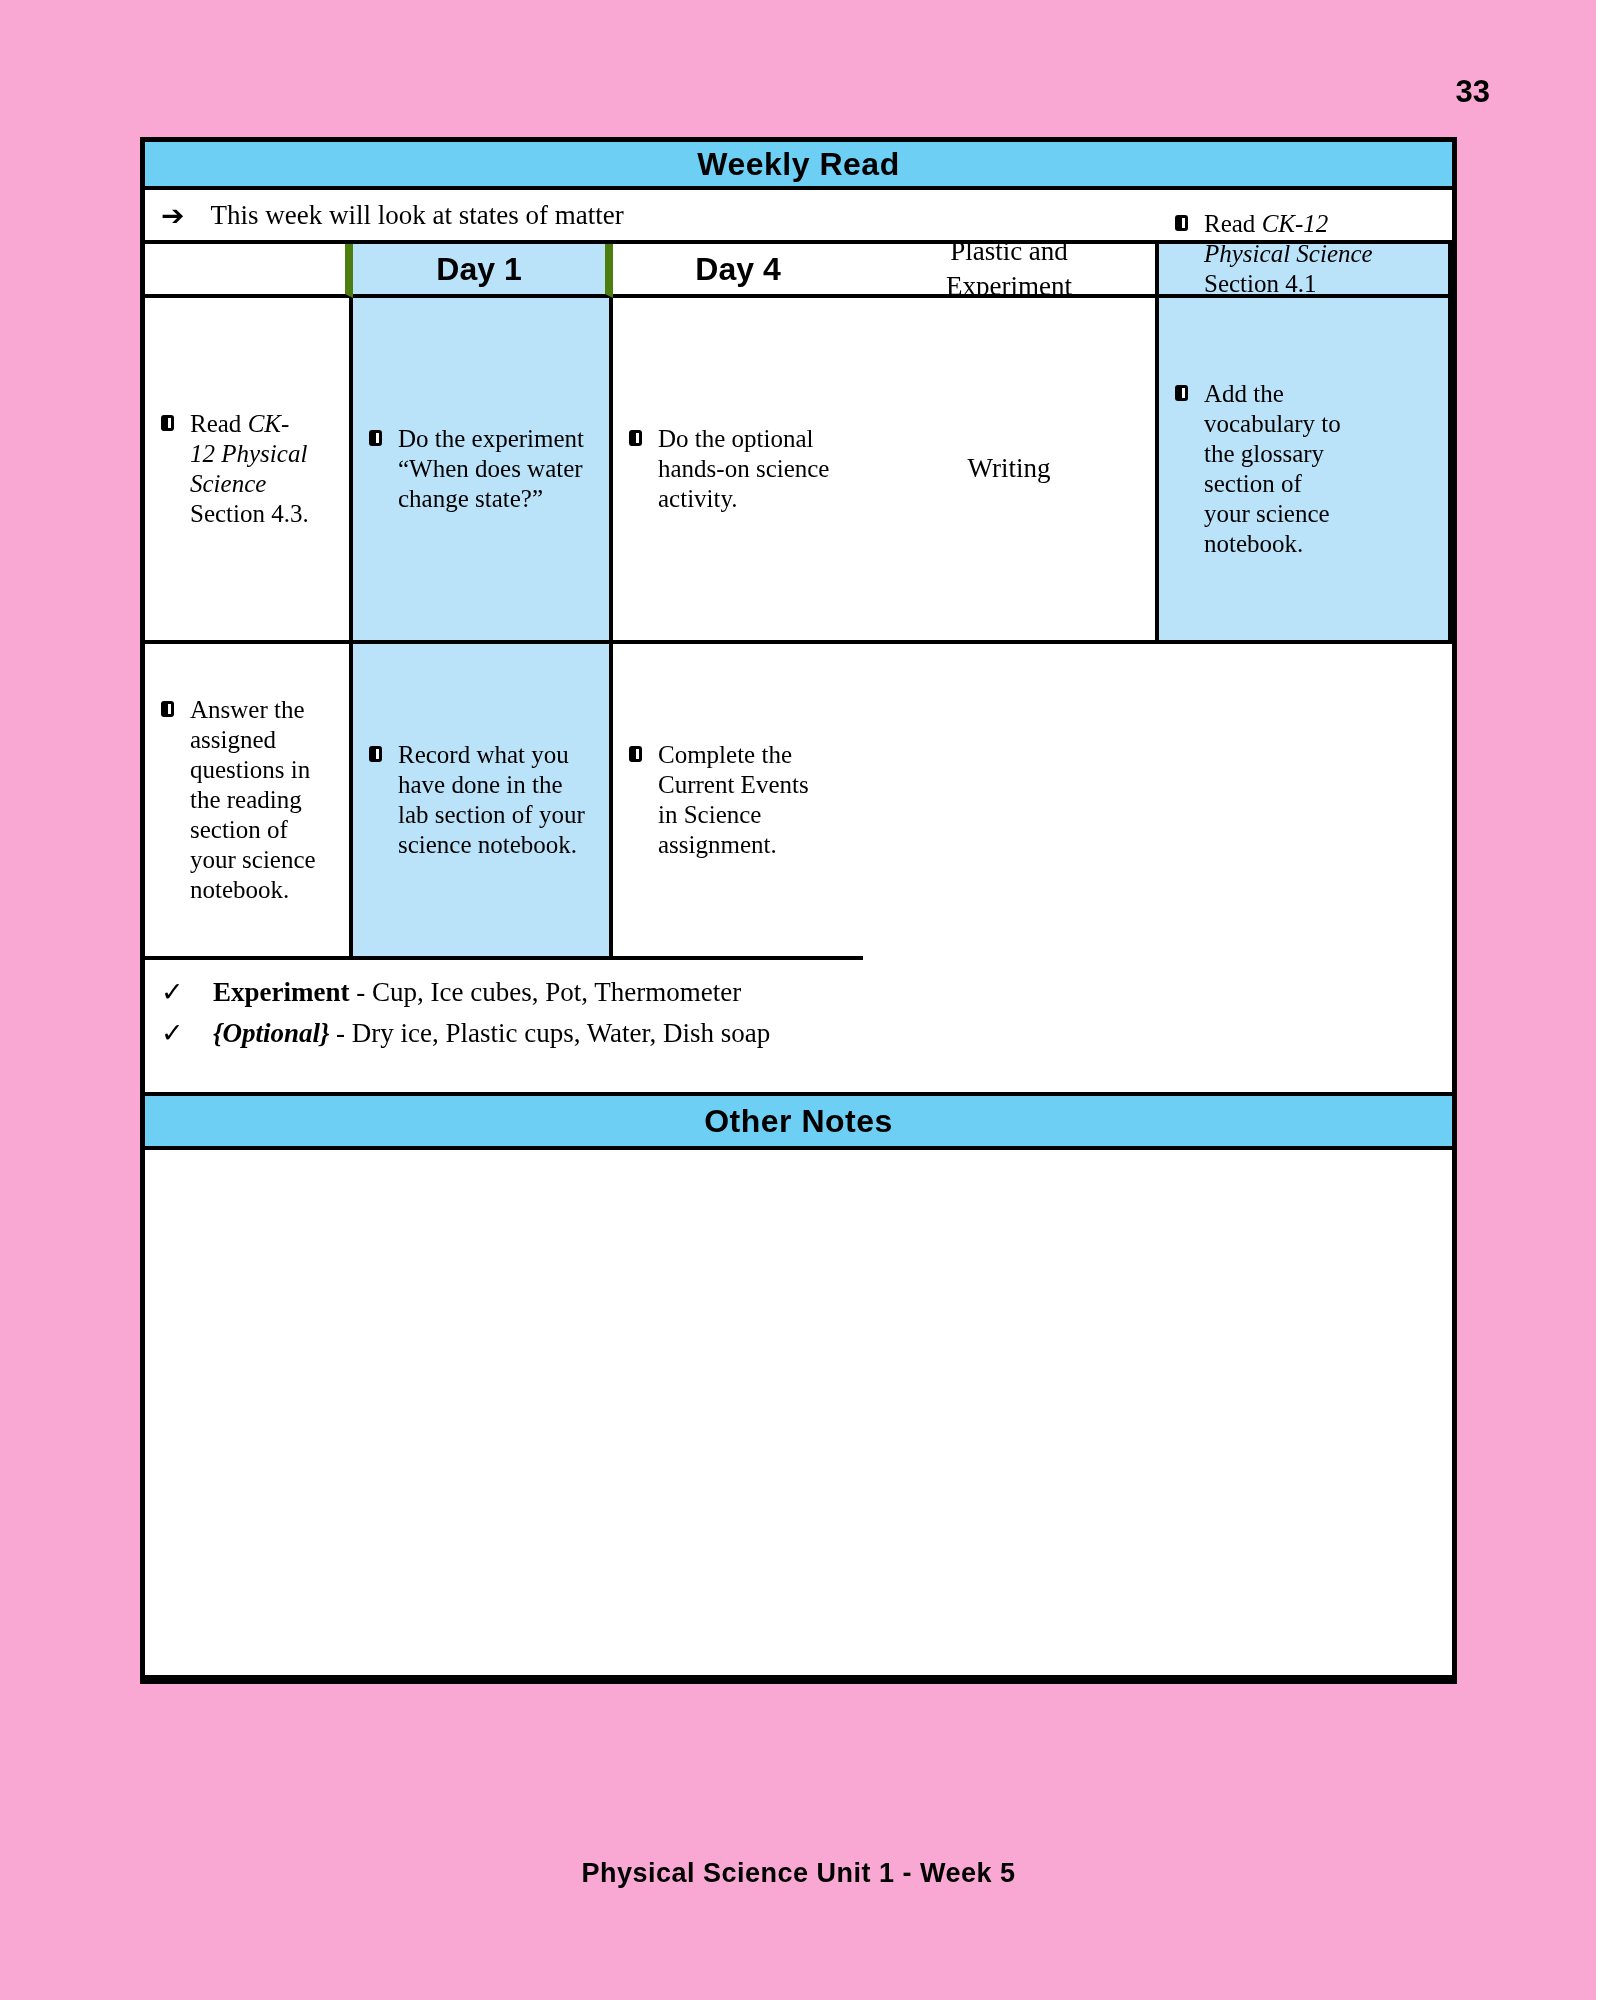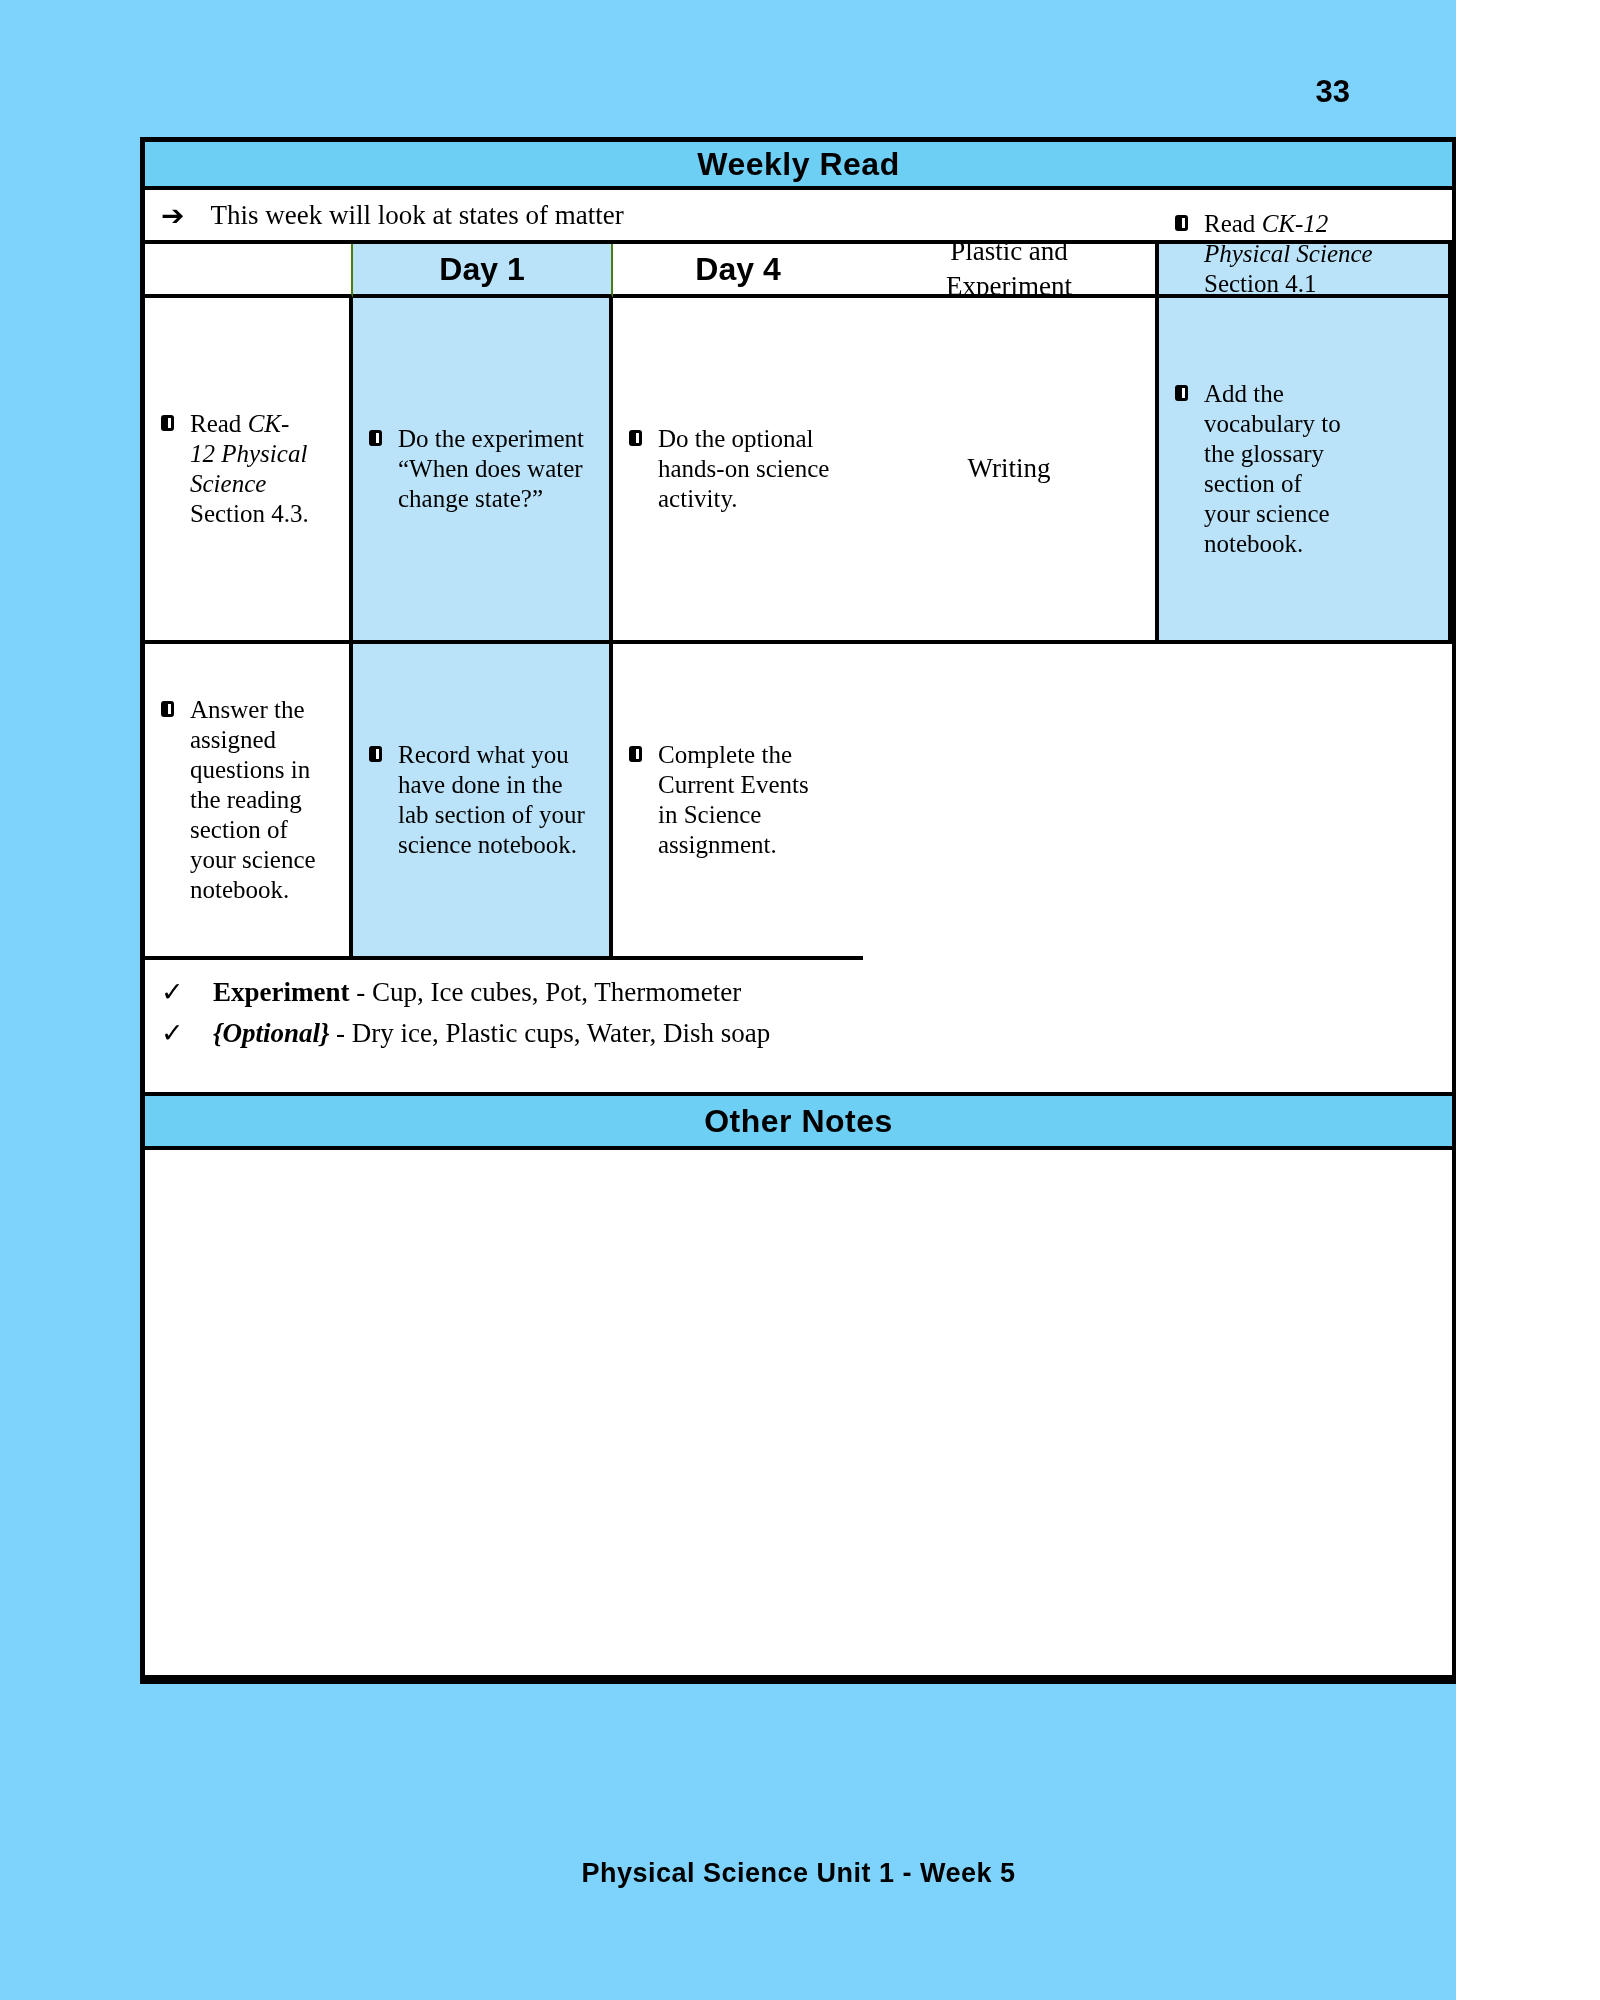--- a/index.html
+++ b/index.html
@@ -1,21 +1,21 @@
 <!DOCTYPE html>
 <html style="--header-bar: #00b9f1; --section-bar: #6ecff5; --cell-shade: #bae2f8; --border: #000000;"><head>
 <meta charset="utf-8">
 <style>
   * { box-sizing: border-box; margin: 0; padding: 0; }
   html, body { background: #ffffff; }
   .page {
     position: relative;
-    width: 1456px;
+    width: 1596px;
     height: 2000px;
-    background: #7dd3fc;
+    background: #f9a8d4;
     color: #000;
     font-family: "Liberation Sans", sans-serif;
     overflow: hidden;
     padding-left: 24px;
   }
   .page-number {
     position: absolute;
     top: 74px;
     right: 106px;
     font-size: 31px;
@@ -72,21 +72,21 @@
     font-weight: 700;
     margin-right: 26px;
   }
   .grid {
     display: grid;
     grid-template-columns: 208px 260px 250px 296px 1fr;
     grid-template-rows: 54px 346px 316px;
   }
   .grid > div { border-right: 4px solid #000; border-bottom: 4px solid #000; background: #fff; }
   .grid > .last-col { border-right: none; }
-  .grid > .gray-r { border-right: 2px solid #4d7c0f; }
+  .grid > .gray-r { border-right: 8px solid #4d7c0f; }
   .shade { background: var(--cell-shade, #bae2f8) !important; }
   .hcell {
     display: flex;
     align-items: center;
     justify-content: center;
     font-weight: 700;
     font-size: 32px;
   }
   .lcell {
     display: flex;

